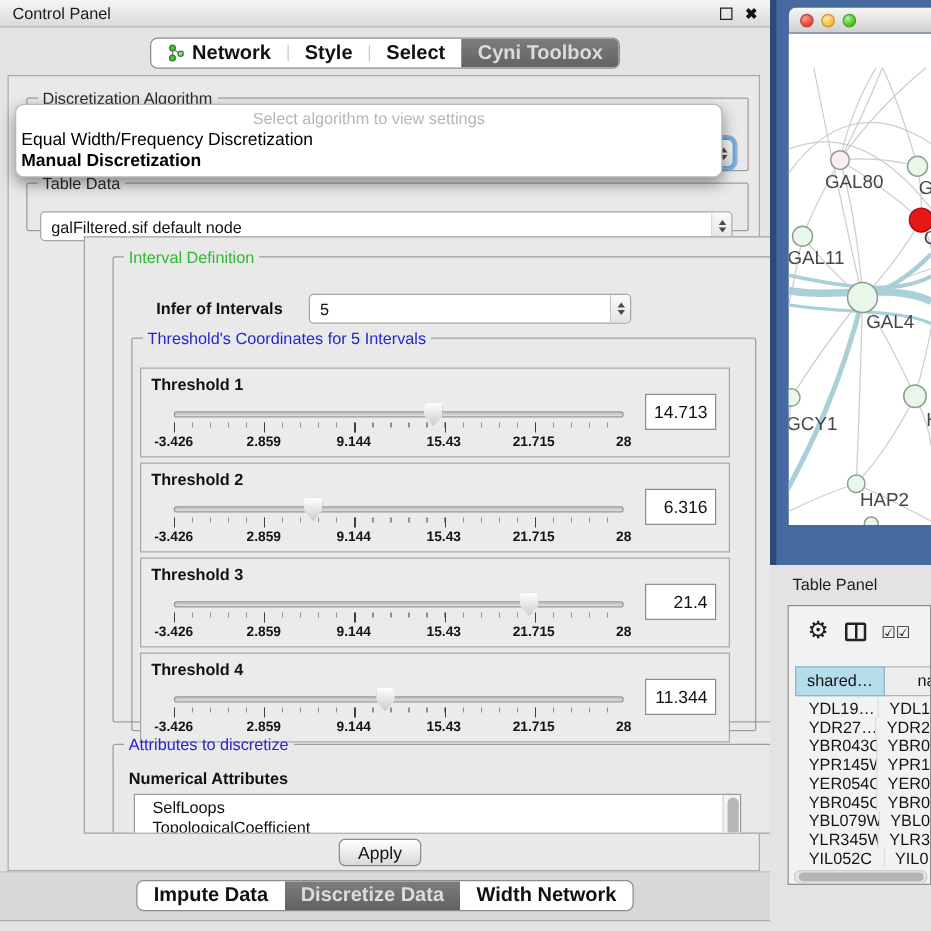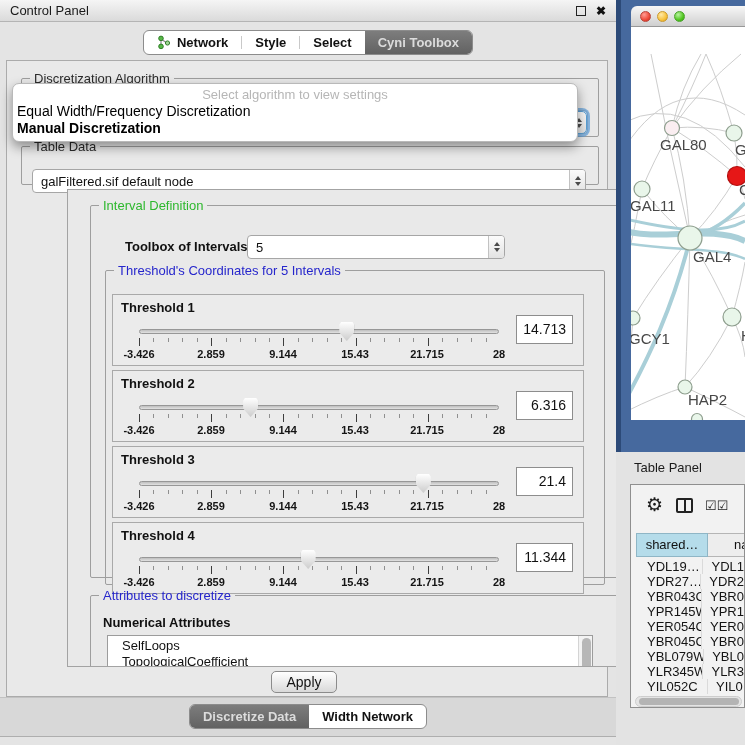--- a/index.html
+++ b/index.html
@@ -19,21 +19,21 @@
   }
   .tb-icons { margin-left:auto; display:flex; align-items:center; gap:10px; }
   .float-box { width:10px; height:10px; border:1.5px solid #222; display:inline-block; background:transparent; }
   .close-x { font-size:12px; font-weight:bold; color:#111; line-height:10px; }
 
   .tabbar { position:absolute; top:30px; left:0; width:100%; display:flex; justify-content:center; z-index:5; }
   .tabwrap {
     display:flex; align-items:stretch; height:25px;
     background:#fff; border:1px solid #8c8c8c; border-radius:6px; overflow:hidden;
   }
-  .tab { display:flex; align-items:center; gap:6px; padding:0 13px; font-size:13px; font-weight:bold; color:#111; }
+  .tab { display:flex; align-items:center; gap:6px; padding:0 13px; font-size:16px; font-weight:bold; color:#111; }
   .tab.sel { background:linear-gradient(#7d7d7d,#626262); color:#dcdcdc; }
   .vdiv { width:1px; background:#c9c9c9; margin:5px 0; }
 
   .cp-body {
     position:absolute; left:6px; top:60px; width:602px; height:637px;
     border:1px solid #ababab; background:#e9e9e9;
   }
   fieldset { position:absolute; border:1px solid #9e9e9e; border-radius:2px; background:transparent; }
   legend { font-size:13px; padding:0 4px; margin-left:8px; white-space:nowrap; }
   legend.dark { color:#2b2b2b; }
@@ -241,21 +241,21 @@
           <span class="arr-dn"></span>
         </span>
       </div>
     </fieldset>
 
     <div class="scrollpane">
 
       <fieldset class="grp-interval">
         <legend class="green">Interval Definition</legend>
 
-        <span class="noi-label">Toolbox of Intervals</span>
+        <span class="noi-label">Infer of Intervals</span>
         <div class="combo noi-combo">
           <span class="val">5</span>
           <span class="spin">
             <span class="arr-up"></span>
             <span class="arr-dn"></span>
           </span>
         </div>
 
         <fieldset class="grp-thresh">
           <legend class="blue">Threshold's Coordinates for 5 Intervals</legend>
@@ -351,20 +351,23 @@
       <div class="vsb">
         <div class="vsb-thumb" style="top:18px;height:340px"></div>
       </div>
     </div>
 
     <div class="apply-btn">Apply</div>
   </div>
 
   <div class="bottom-strip">
     <div class="tabwrap">
+      <div class="tab">
+          <span>Impute Data</span>
+        </div>
       <div class="tab sel">
           <span>Discretize Data</span>
         </div>
       <div class="tab">
           <span>Width Network</span>
         </div>
     </div>
   </div>
 
   <div class="popup">

